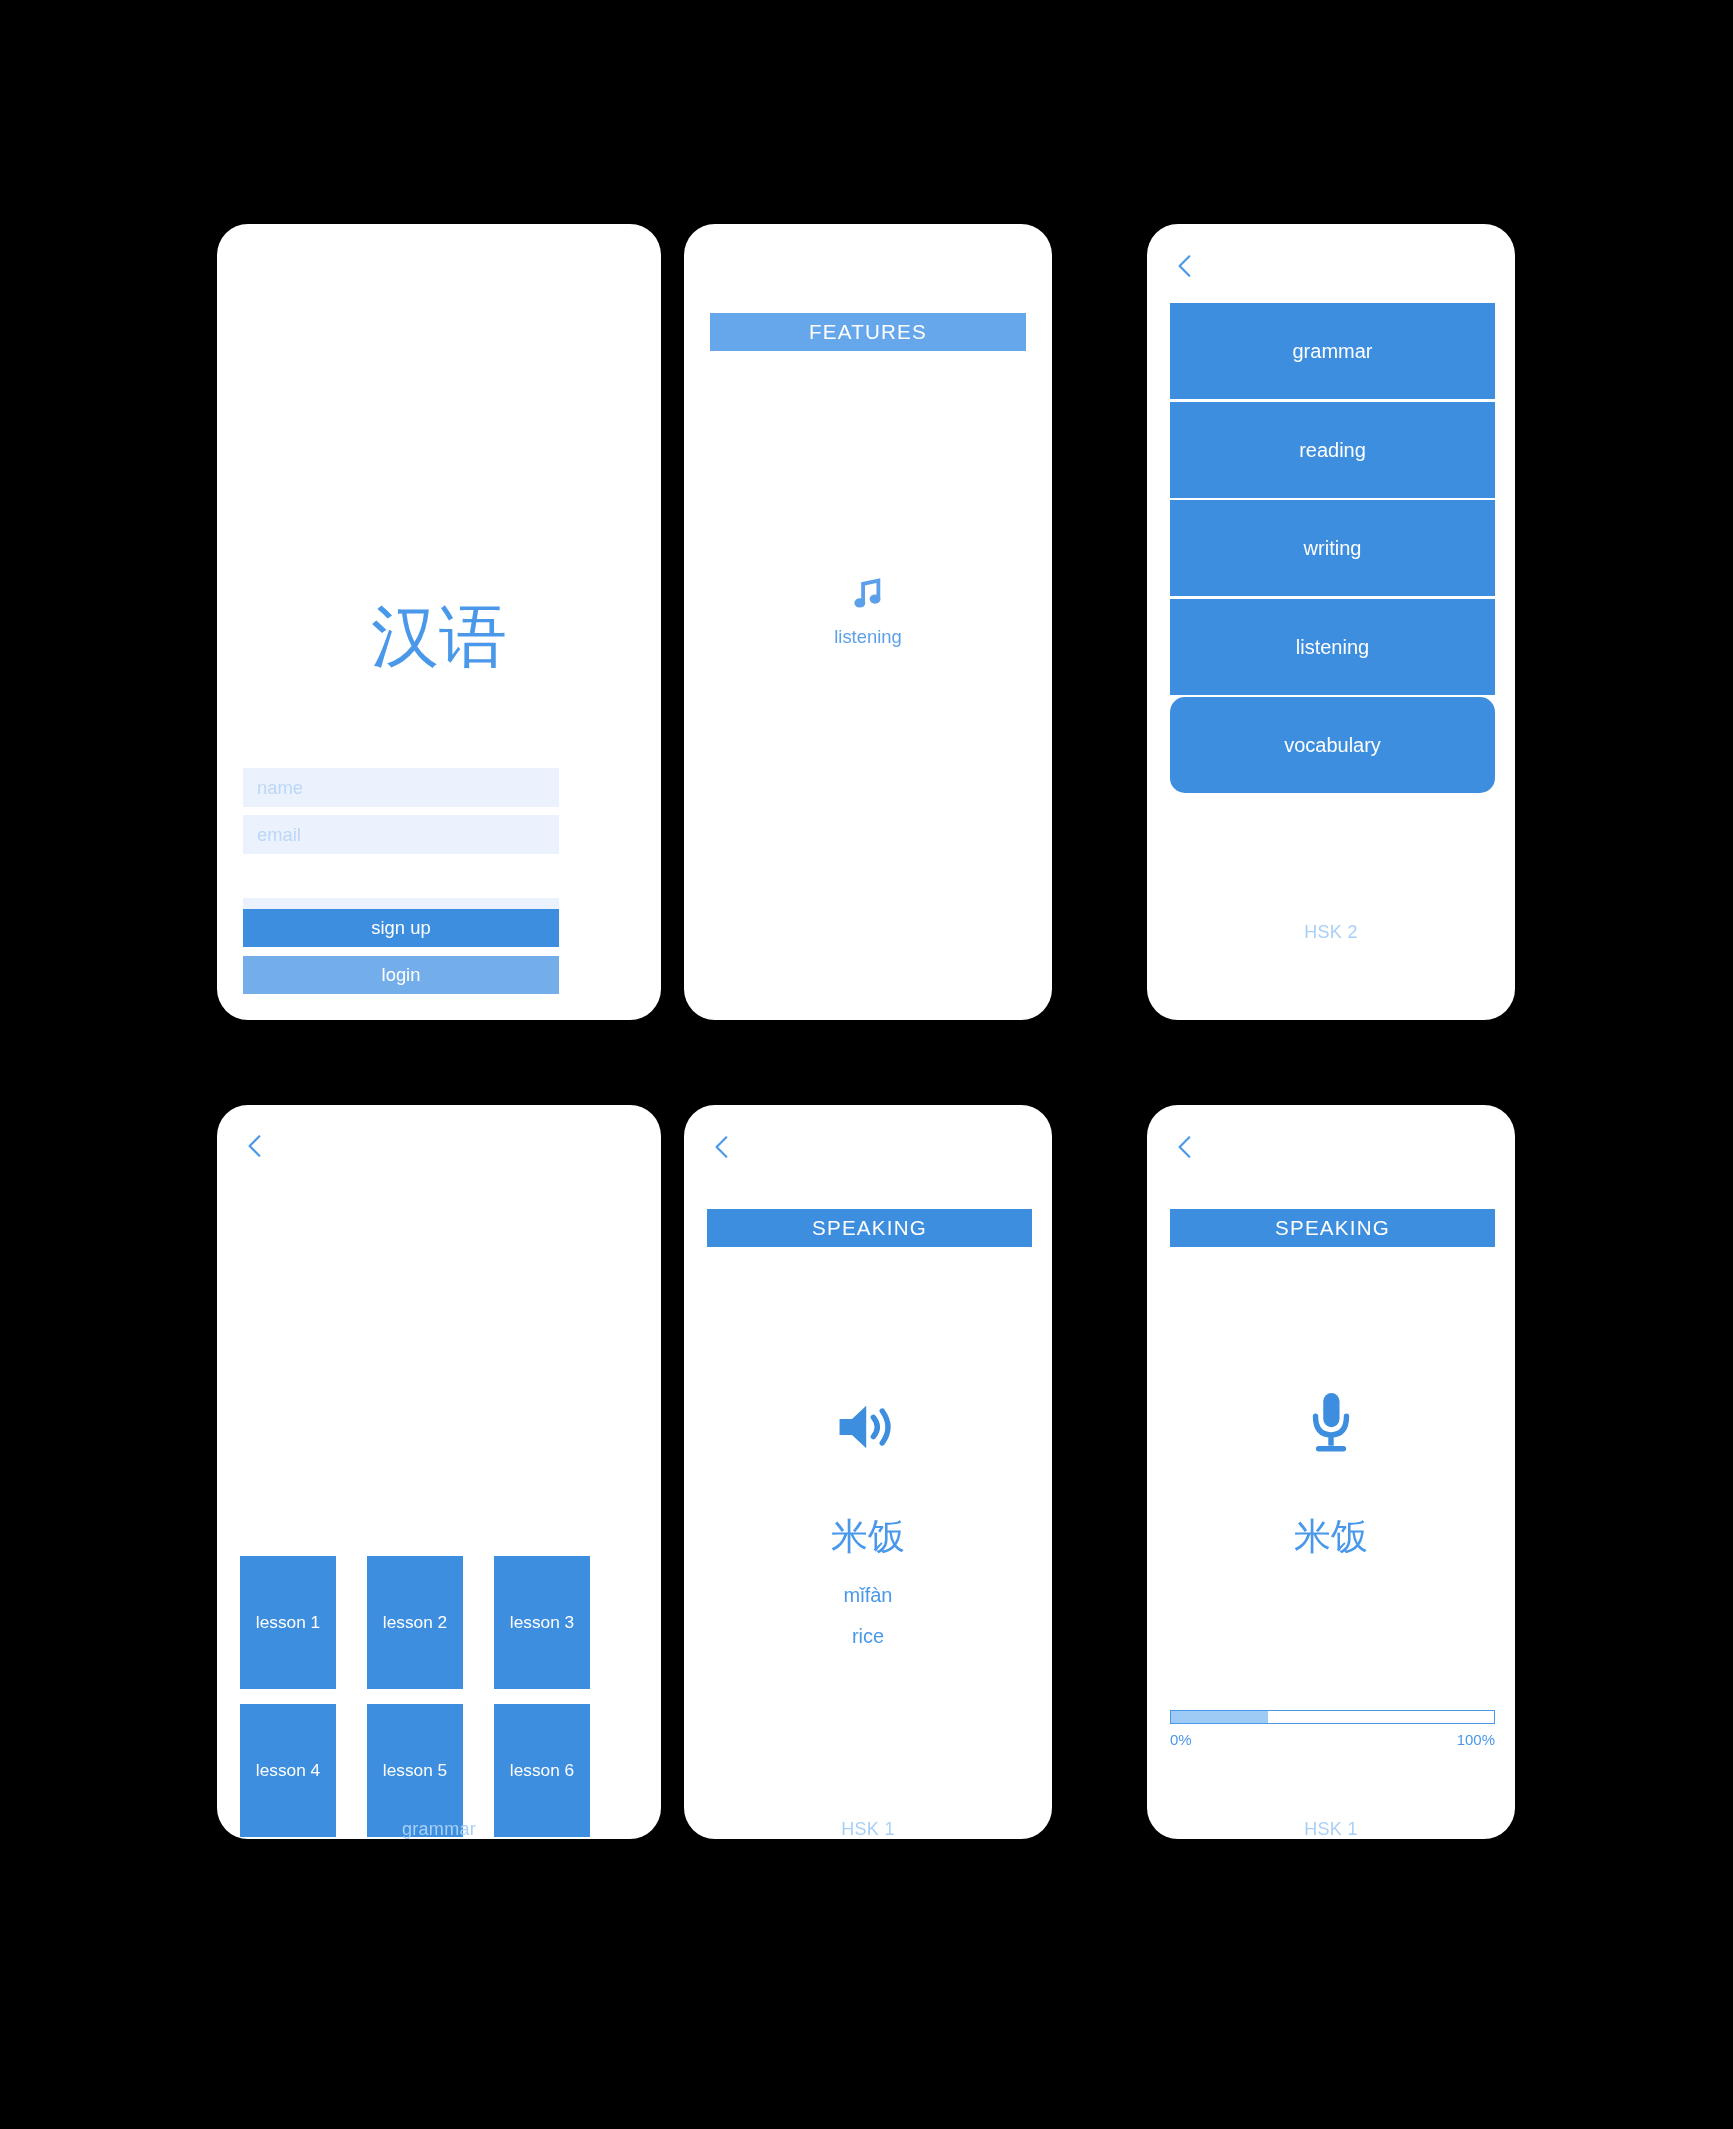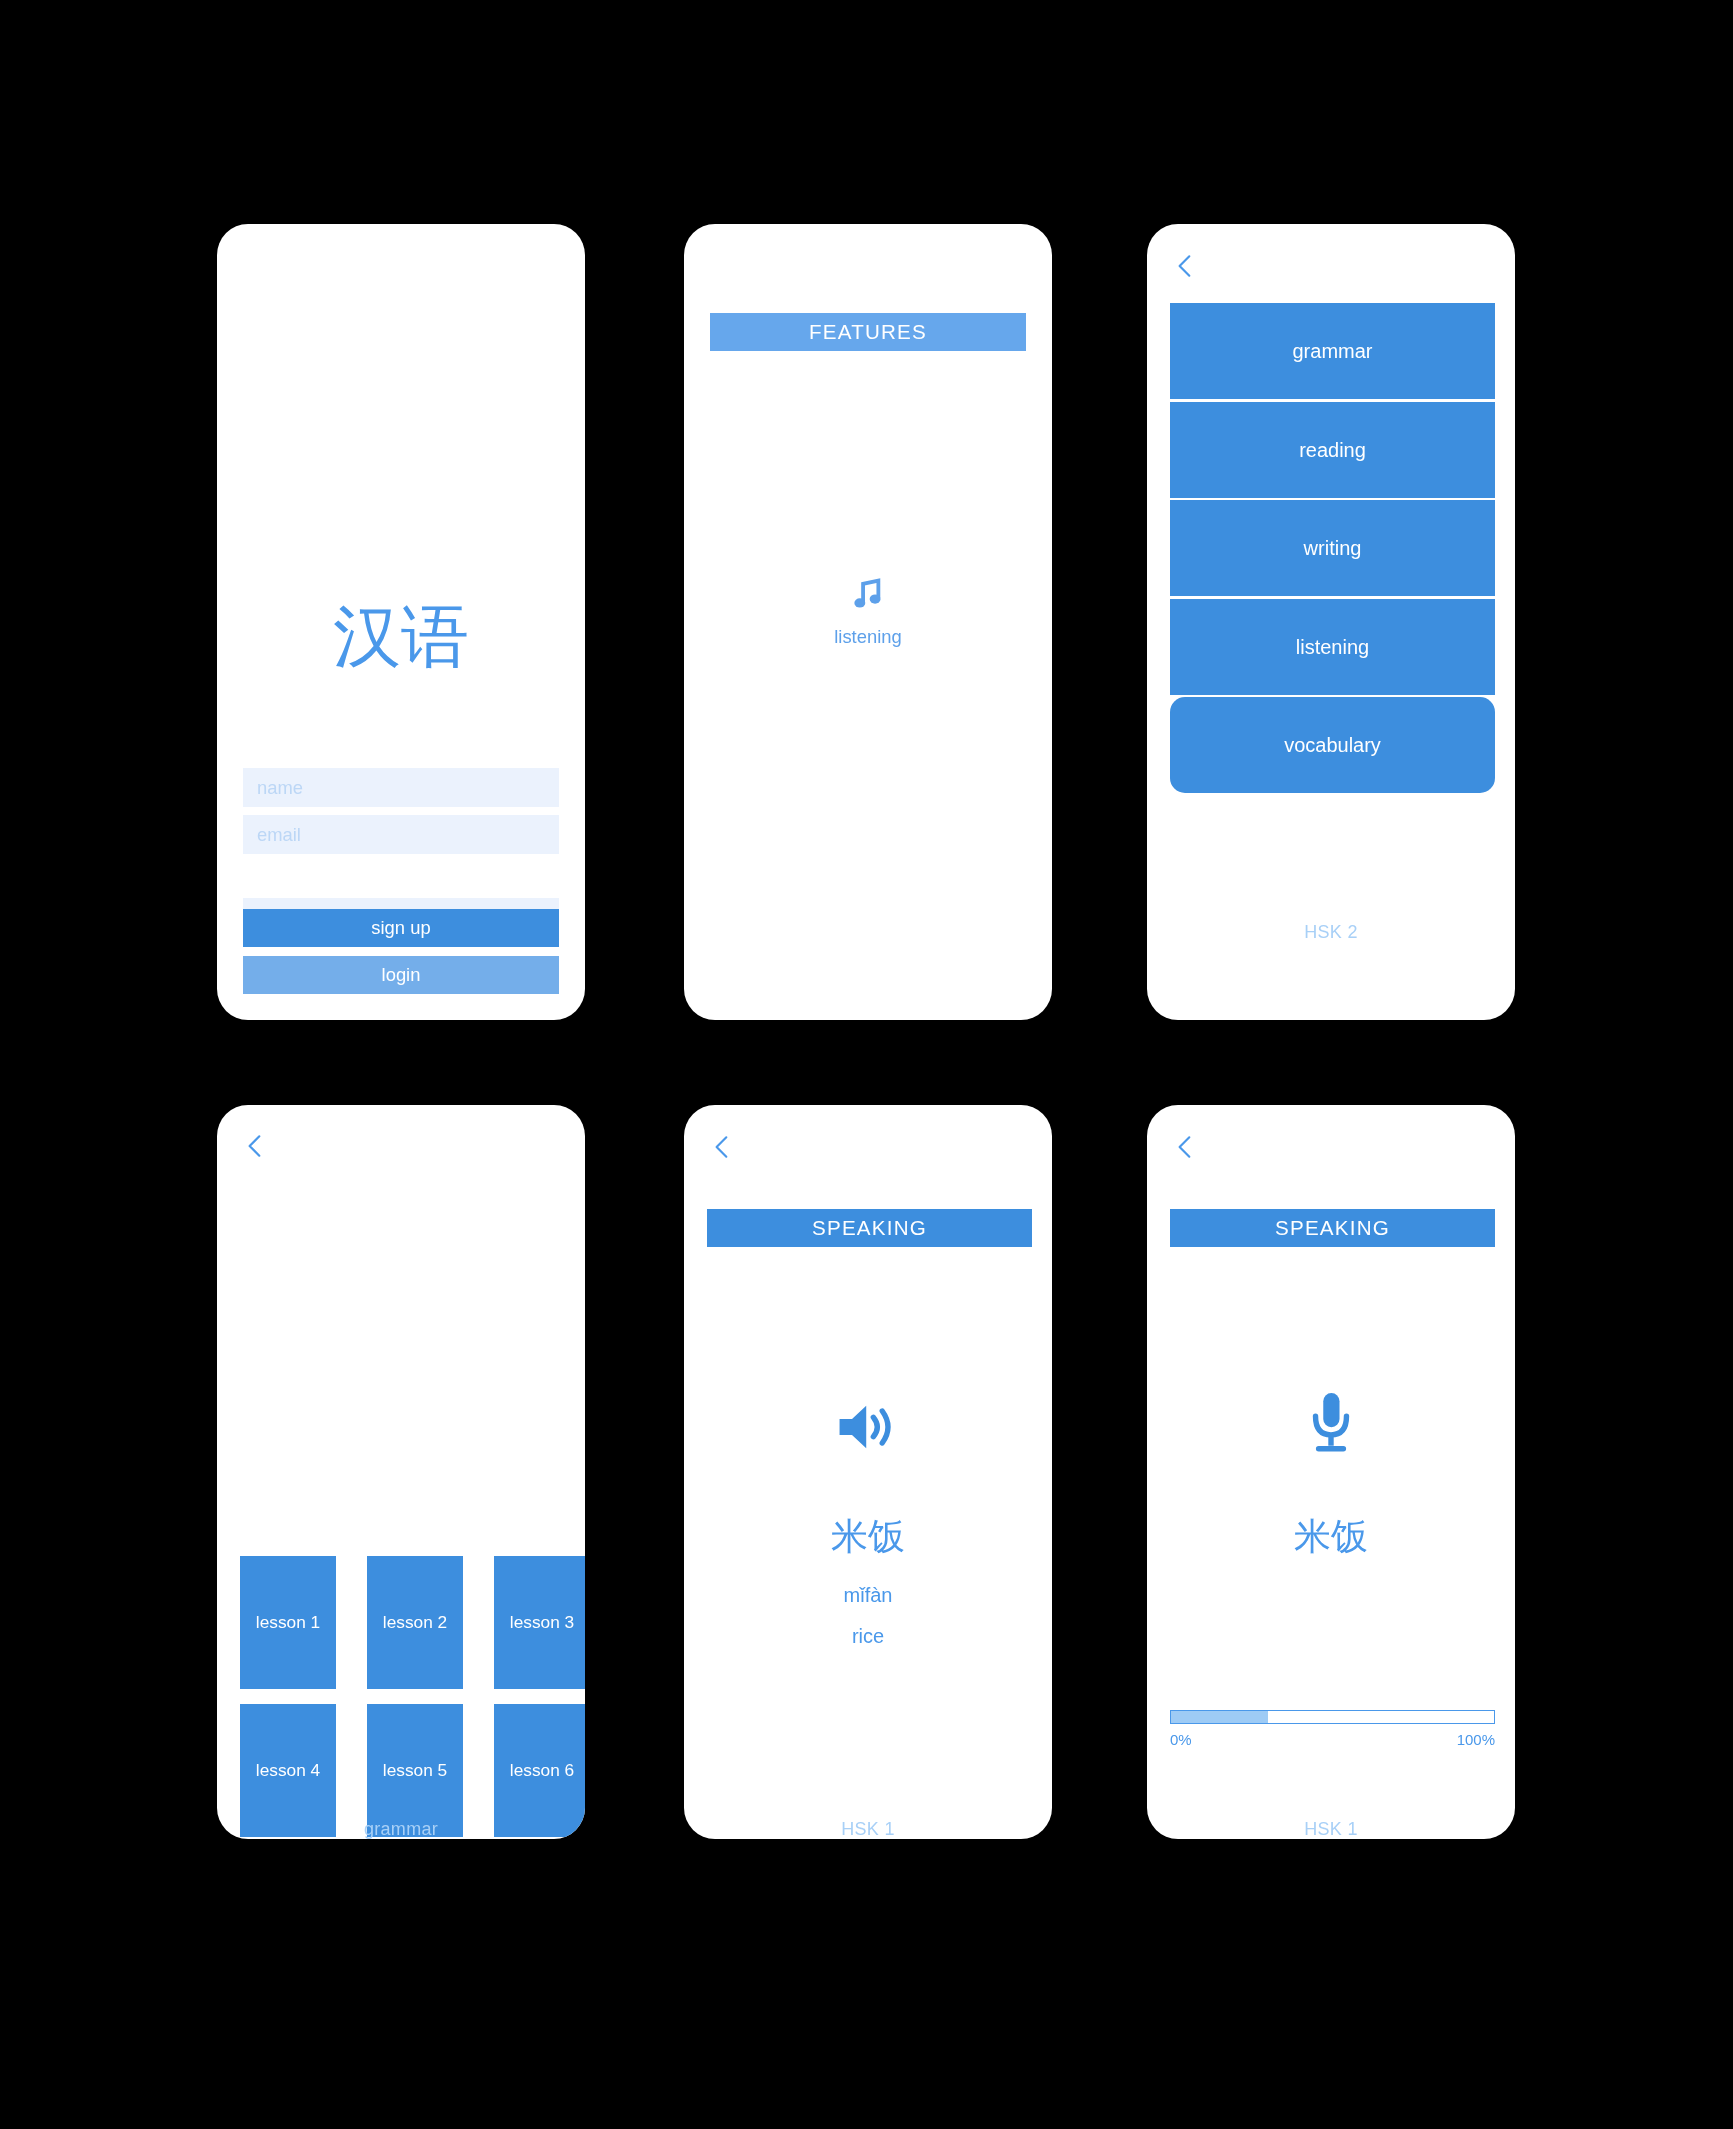--- a/index.html
+++ b/index.html
@@ -21,21 +21,21 @@
 
   
   .phone {
     position: absolute;
     background: #ffffff;
     border-radius: 31px;
     overflow: hidden;
   }
   .phone.row1 { top: 224px; height: 796px; }
   .phone.row2 { top: 1105px; height: 734px; }
-  .p-col1 { left: 217px;  width: 368px; padding-left: 38px; }
+  .p-col1 { left: 217px;  width: 444px; padding-left: 38px; }
   .p-col2 { left: 684px; width: 368px; }
   .p-col3 { left: 1147px; width: 368px; }
 
   
   .back-chevron {
     position: absolute;
     width: 28px;
     height: 28px;
     cursor: pointer;
   }

